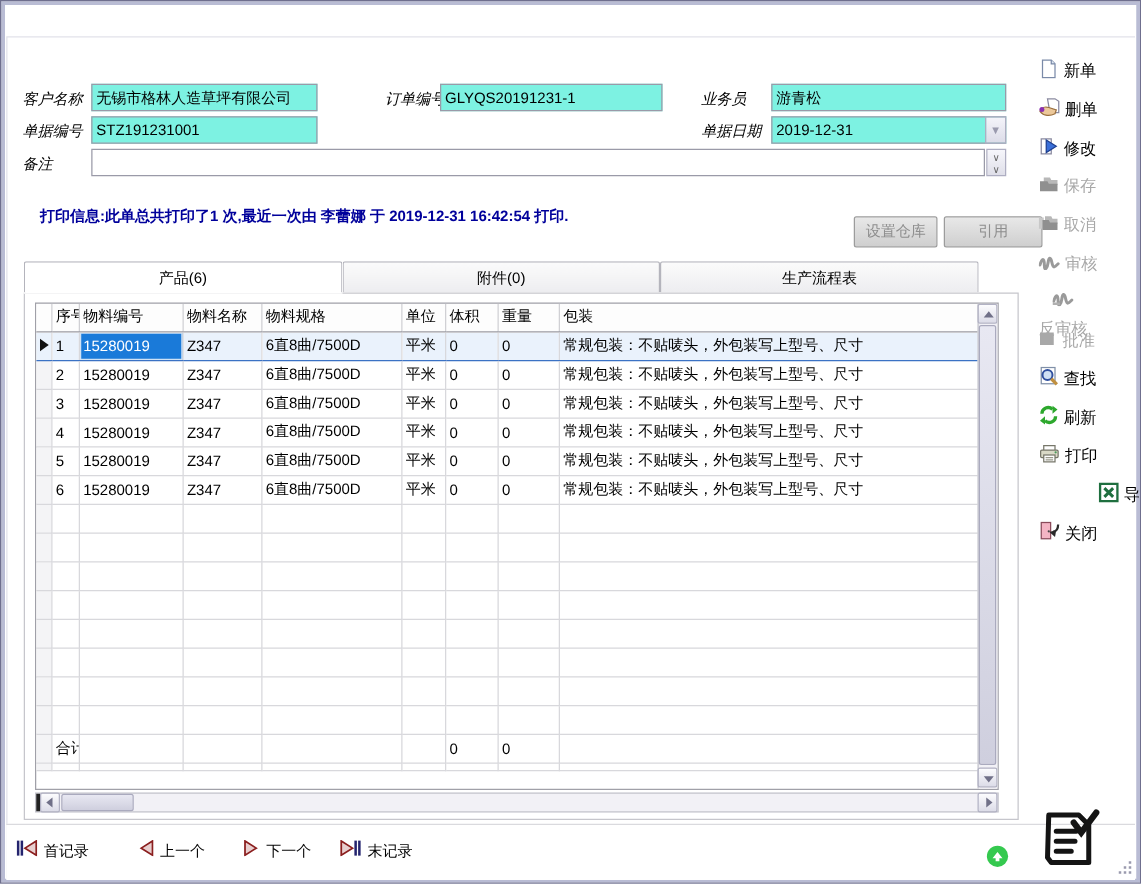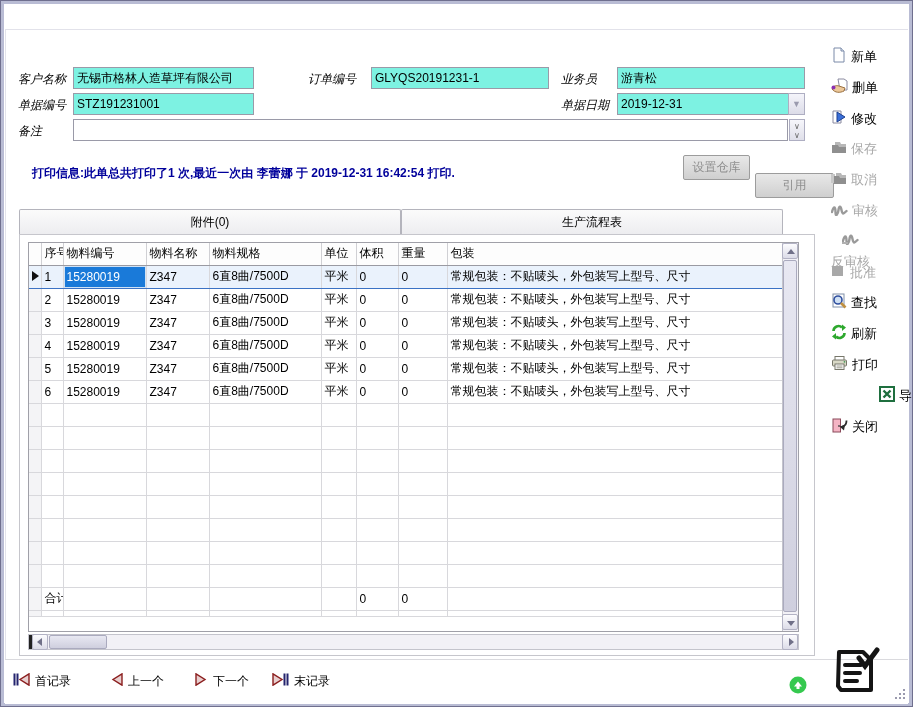--- a/index.html
+++ b/index.html
@@ -92,42 +92,43 @@
 
 <div class="window">
 
 
   <div class="client">
 
     <span class="f-label" style="left:13px; top:42px;">客户名称</span>
     <input class="f-input" style="left: 68px; top: 38px; width: 181px;" value="无锡市格林人造草坪有限公司">
 
     <span class="f-label" style="left:303px; top:42px;">订单编号</span>
-    <input class="f-input" style="left: 366px; top: 38px; width: 178px;" value="GLYQS20191231-1">
+    <input class="f-input" style="left: 347px; top: 38px; width: 178px;" value="GLYQS20191231-1">
 
     <span class="f-label" style="left:556px; top:42px;">业务员</span>
     <input class="f-input" style="left: 612px; top: 38px; width: 188px;" value="游青松">
 
     <span class="f-label" style="left:13px; top:68px;">单据编号</span>
     <input class="f-input" style="left: 68px; top: 64px; width: 181px;" value="STZ191231001">
 
     <span class="f-label" style="left:556px; top:68px;">单据日期</span>
     <input class="f-input" style="left: 612px; top: 64px; width: 188px;" value="2019-12-31">
     <div class="combo-btn" style="left:783px; top:64px;"><span>▼</span></div>
 
     <span class="f-label" style="left:13px; top:94px;">备注</span>
     <input class="f-input white" style="left: 68px; top: 90px; width: 715px;" value="">
     <div class="spin-btn" style="left:784px; top:90px;"><span>∨<br>∨</span></div>
 
     <div class="print-info">打印信息:此单总共打印了1 次,最近一次由 李蕾娜 于 2019-12-31 16:42:54  打印.</div>
 
-    <button class="gray-btn" style="left:678px; top:126px; width:67px;">设置仓库</button>
+    <button class="gray-btn" style="left:678px; top:144px; width:67px;">设置仓库</button>
     <button class="gray-btn" style="left:750px; top:144px; width:79px;">引用</button>
 
     <div class="tabstrip">
+      <div class="tab active">产品(6)</div>
       <div class="tab">附件(0)</div>
       <div class="tab">生产流程表</div>
     </div>
 
     <div class="tabpanel">
       <div class="grid-box">
         <table class="grid" id="grid-table">
           <colgroup>
             <col style="width:12px">
               <col style="width:22px">

